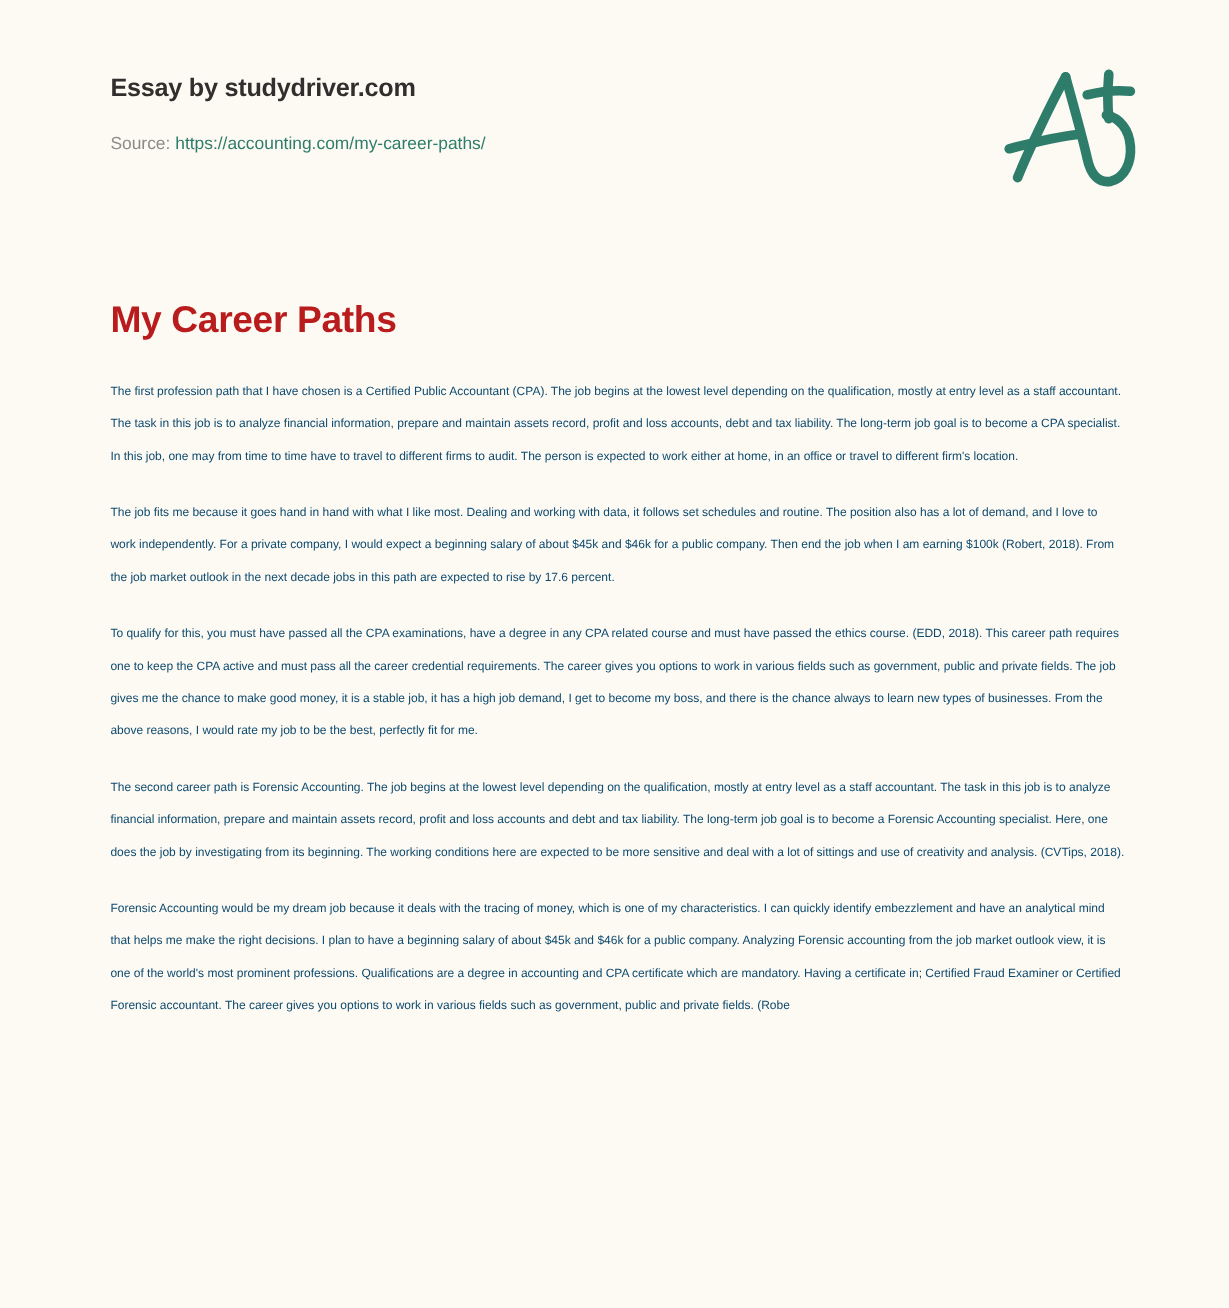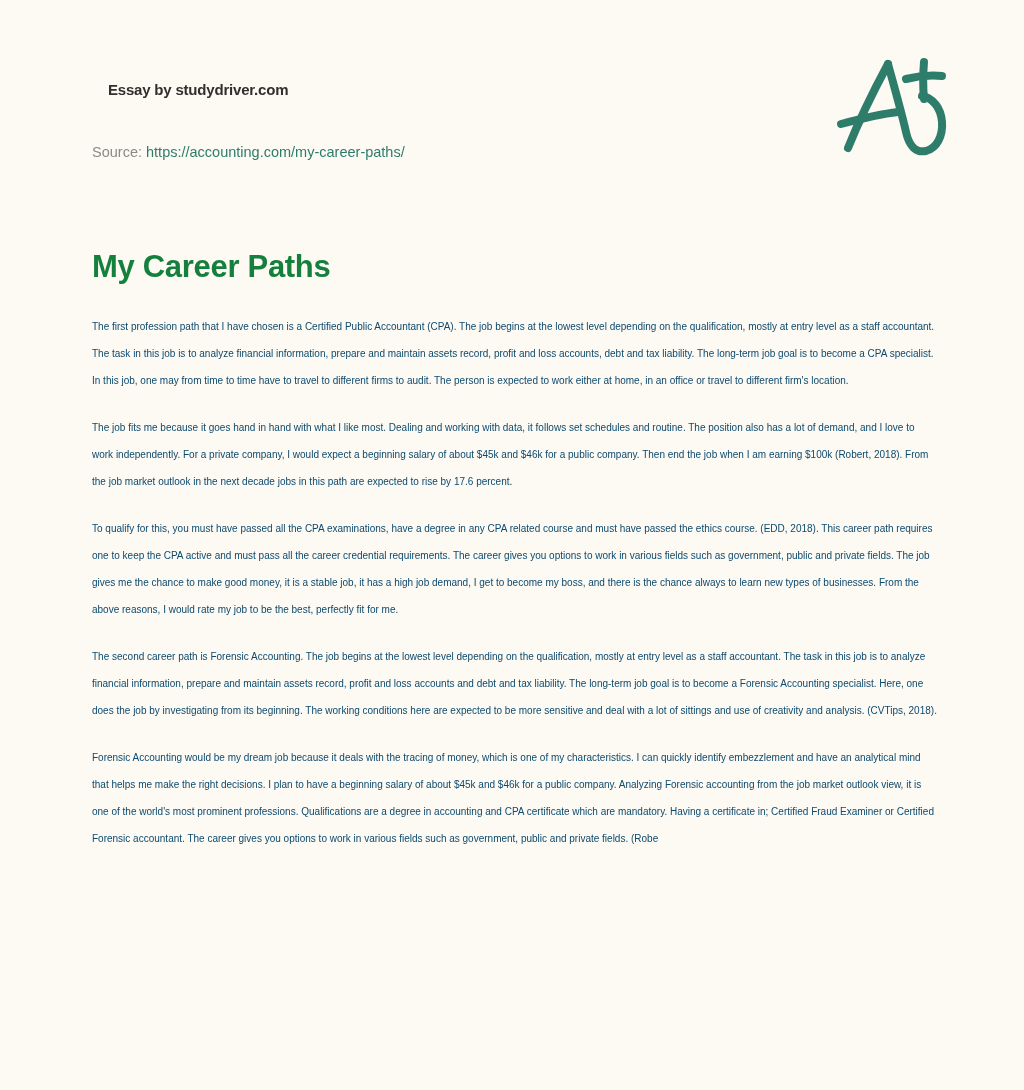--- a/index.html
+++ b/index.html
@@ -26,26 +26,26 @@
 
   
   .header {
     position: absolute;
     left: 92px;
     top: 60px;
     right: 60px;
     height: 110px;
   }
   .brand-line {
-    font-size: 15px;
+    font-size: 21px;
     font-weight: bold;
     letter-spacing: -0.2px;
     color: #312f2d;
     line-height: 28px;
-    margin: 16px;
+    margin: 0;
     white-space: nowrap;
   }
   .source-line {
     margin: 0;
     padding-top: 22px;
     font-size: 14.5px;
     line-height: 20px;
     color: #8d8a86;
     white-space: nowrap;
   }
@@ -69,21 +69,21 @@
 
   
   .essay-title {
     position: absolute;
     left: 92px;
     top: 247px;
     margin: 0;
     font-size: 31px;
     font-weight: bold;
     letter-spacing: -0.3px;
-    color: #15803d;
+    color: #b91c1c;
     line-height: 40px;
   }
 
   
   .essay-body {
     position: absolute;
     left: 92px;
     top: 313px;
     width: 845px;
   }

